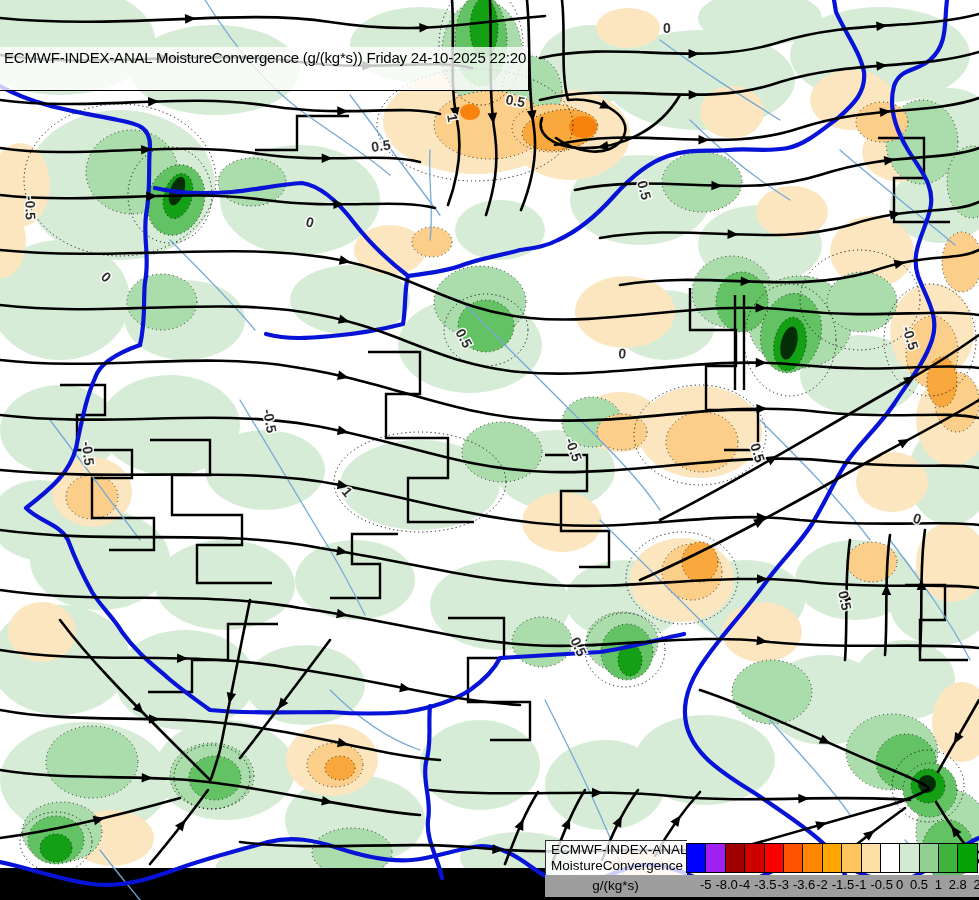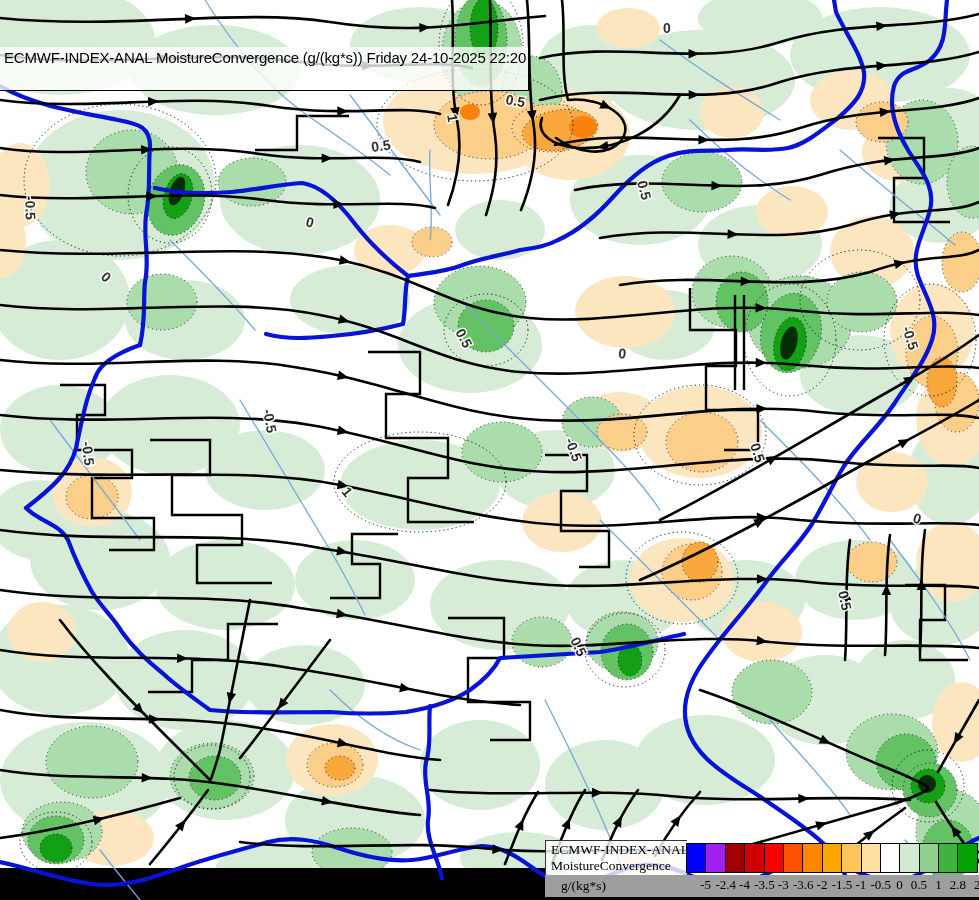--- a/index.html
+++ b/index.html
@@ -17,27 +17,27 @@
   .bord{fill:none;stroke:#000;stroke-width:2.4;stroke-linejoin:miter;}
   .clab{font-family:"Liberation Sans",sans-serif;font-size:14px;fill:#1a1a1a;
         paint-order:stroke;stroke:#ffffff;stroke-width:3px;font-weight:bold;opacity:.9;}
   
   .titlebox{position:absolute;left:0;top:0;width:529px;height:44px;
             background:rgba(255,255,255,0.78);border-right:1.5px solid #000;
             border-bottom:1.5px solid #000;box-sizing:border-box;z-index:30;margin-top:47px;}
   .titlebox .tl{display:block;font-size:15px;color:#000;line-height:22px;padding-left:4px;
                 white-space:nowrap;letter-spacing:-0.2px;}
   
-  .legend{position:absolute;left:545px;top:840px;width:432px;height:60px;z-index:30;font-family:Liberation Serif, serif;}
+  .legend{position:absolute;left:545px;top:840px;width:432px;height:60px;z-index:30;}
   .leg-whitebg{position:absolute;left:0;top:0;width:141px;height:35px;
                background:rgba(255,255,255,0.8);border-left:1px solid #333;border-top:1px solid #333;}
   .leg-gray{position:absolute;left:0;top:35px;width:434px;height:22px;background:#9e9e9e;}
   .leg-black{position:absolute;left:0;top:57px;width:434px;height:3px;background:#000;}
   .leg-title{position:absolute;left:6px;top:2px;font-size:13.5px;color:#000;line-height:16px;white-space:nowrap;}
-  .leg-unit{position:absolute;left:16px;top:38px;width:141px;font-size:13.5px;color:#000;}
+  .leg-unit{position:absolute;left:0px;top:38px;width:141px;text-align:center;font-size:13.5px;color:#000;}
   .colorbar{position:absolute;left:141px;top:3px;height:30px;display:flex;}
   .cbcell{width:20.4px;height:30px;box-sizing:border-box;border:1px solid #000;margin-left:-1px;}
   .cbcell:first-child{margin-left:0;}
   .cbticks{position:absolute;left:151px;top:37px;display:flex;}
   .cbtick{display:inline-block;width:19.4px;text-align:center;font-size:13px;color:#000;white-space:nowrap;}
 </style>
 </head>
 <body>
 
 <div class="screen">
@@ -459,21 +459,21 @@
         <div class="cbcell" style="background: rgb(253, 197, 92);"></div>
         <div class="cbcell" style="background: rgb(254, 224, 164);"></div>
         <div class="cbcell" style="background: rgb(255, 255, 255);"></div>
         <div class="cbcell" style="background: rgb(210, 233, 210);"></div>
         <div class="cbcell" style="background: rgb(144, 209, 144);"></div>
         <div class="cbcell" style="background: rgb(62, 180, 62);"></div>
         <div class="cbcell" style="background: rgb(5, 161, 5);"></div>
       </div>
   <div class="cbticks">
         <span class="cbtick">-5</span>
-        <span class="cbtick">-2.4</span>
+        <span class="cbtick">-8.0</span>
         <span class="cbtick">-4</span>
         <span class="cbtick">-3.5</span>
         <span class="cbtick">-3</span>
         <span class="cbtick">-3.6</span>
         <span class="cbtick">-2</span>
         <span class="cbtick">-1.5</span>
         <span class="cbtick">-1</span>
         <span class="cbtick">-0.5</span>
         <span class="cbtick">0</span>
         <span class="cbtick">0.5</span>

